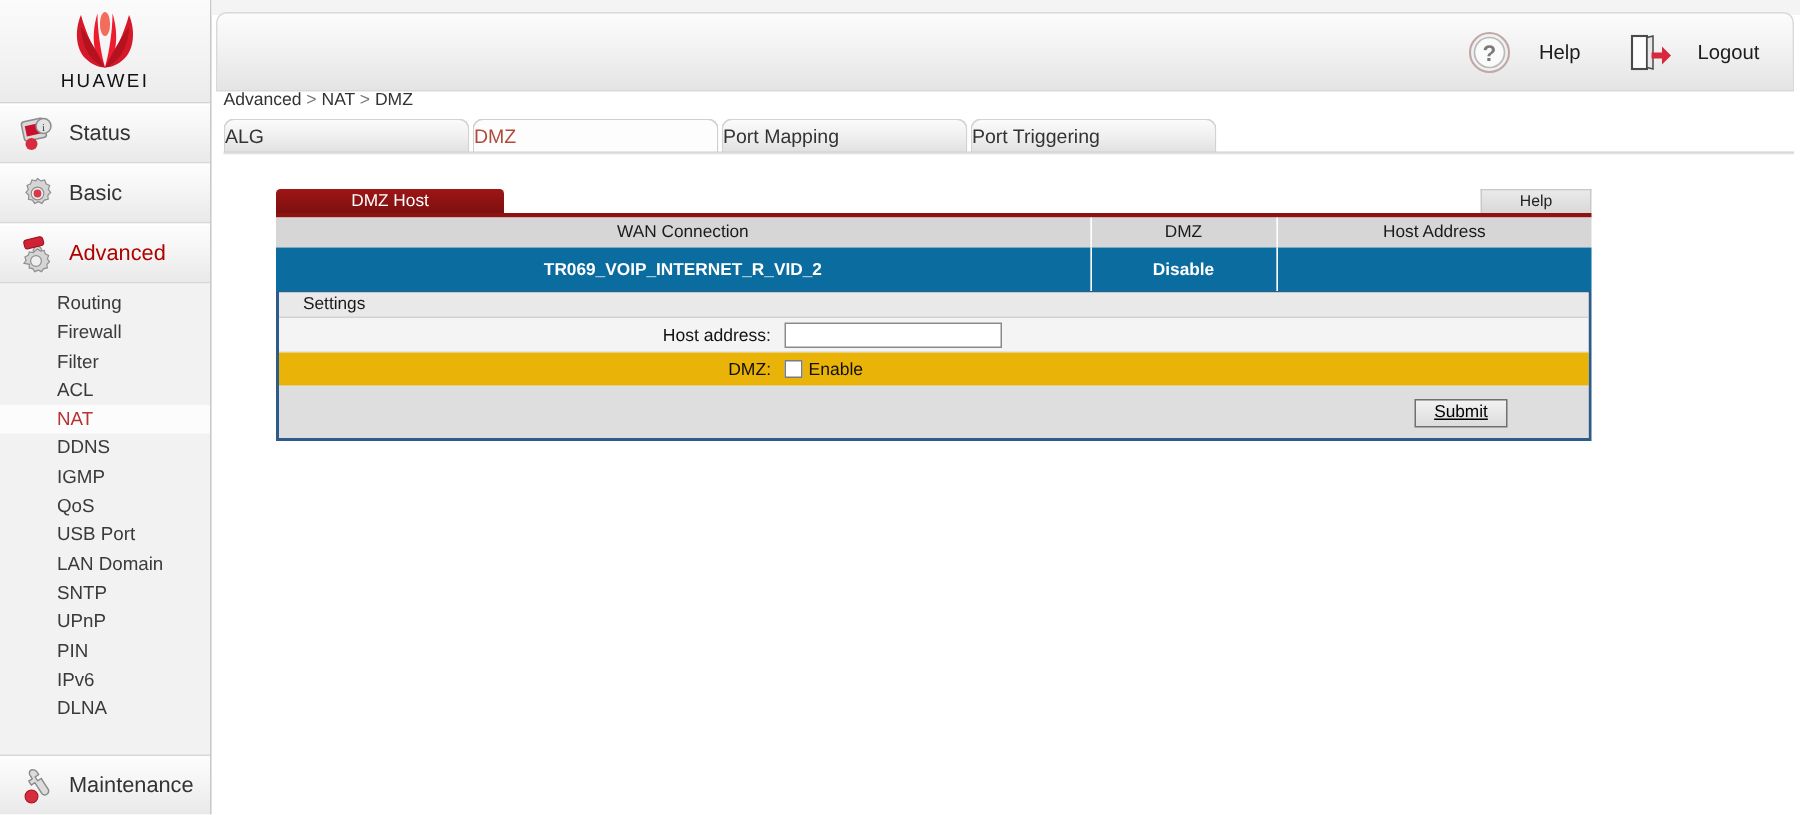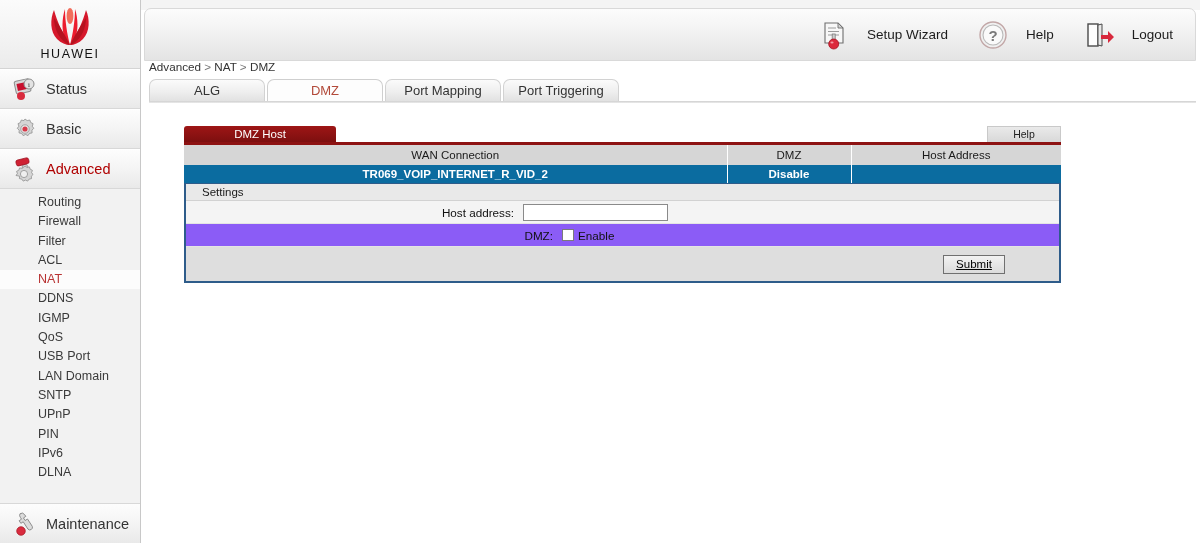--- a/index.html
+++ b/index.html
@@ -96,22 +96,22 @@
     font-size: 11.7px; color: #333;
   }
   .breadcrumb .sep { color: #777; }
 
   .tabrow {
     position: absolute; left: 149px; top: 78px;
     width: 1047px; height: 24px;
     display: flex; align-items: flex-end;
   }
   .tab {
-    width: 116px; height: 23px;
-    line-height: 22px; text-align: center;
+    width: 164px; height: 23px;
+    line-height: 22px; 
     font-size: 13px; color: #333;
     background: linear-gradient(to bottom,#fbfbfb 0%,#eeeeee 55%,#e0e0e0 100%);
     border: 1px solid #d2d2d2; border-bottom: none;
     border-radius: 7px 7px 0 0;
     margin-right: 2px;
   }
   .tab.active {
     background: #fdfdfd;
     color: #b24a3a;
     border-color: #cfcfcf;
@@ -148,21 +148,21 @@
   .tbl th {
     background: #d6d6d6;
     font-size: 11.5px; font-weight: normal; color: #1a1a1a;
     height: 20px; text-align: center;
     border-right: 1px solid #fff;
   }
   .tbl th:last-child { border-right: none; }
   .tbl td {
     background: #0b6ca0;
     color: #ffffff; font-size: 11.5px; font-weight: bold;
-    height: 18px; text-align: center;
+    height: 29px; text-align: center;
     border-right: 1px solid #ffffff;
   }
   .tbl td:last-child { border-right: none; }
 
   .settings-wrap {
     border: 2px solid #2e5c8a;
     border-top: 1px solid #2e5c8a;
     background: #fbfbfb;
   }
   .settings-title {
@@ -171,21 +171,21 @@
     border-bottom: 1px solid #d2d2d2;
     padding-left: 16px;
     font-size: 11.5px; color: #1a1a1a;
   }
   .frow {
     display: flex; align-items: center;
     height: 23px;
     border-bottom: 1px solid #e4e4e4;
     background: #f4f4f4;
   }
-  .frow.alt { background: #8b5cf6; padding-left: 39px; }
+  .frow.alt { background: #eab308; }
   .frow .flabel {
     width: 337px; text-align: right; padding-right: 9px;
     font-size: 11.7px; color: #111;
   }
   .host-input {
     width: 145px; height: 17px;
     border: 1px solid #8a8a8a;
     background: #fff;
     font-family: "Liberation Sans", sans-serif;
     font-size: 11.5px;
@@ -304,37 +304,20 @@
       <span>Maintenance</span>
     </div>
   </div>
 
   <div class="header-strip"></div>
 
   <div class="header">
 
     <div class="hdr-actions">
 
-      <div class="hdr-item">
-        <span class="hdr-ic">
-          <svg width="34" height="34" viewBox="0 0 34 34">
-            <path d="M8 5 h13 l5 5 v15 h-18 z" fill="#f7f7f7" stroke="#6e6e6e" stroke-width="1.1"></path>
-            <path d="M21 5 v5 h5 z" fill="#d3d3d3" stroke="#6e6e6e" stroke-width="0.9"></path>
-            <g stroke="#9b9b9b" stroke-width="1">
-              <line x1="11" y1="10" x2="19" y2="10"></line>
-              <line x1="11" y1="13.5" x2="22" y2="13.5"></line>
-              <line x1="11" y1="17" x2="22" y2="17"></line>
-            </g>
-            <rect x="15.2" y="16" width="3" height="7" fill="#cfcfcf" stroke="#7d7d7d" stroke-width="0.8"></rect>
-            <circle cx="16.7" cy="26" r="5" fill="#dc2a3c" stroke="#a5111f" stroke-width="0.8"></circle>
-            <ellipse cx="15" cy="24.5" rx="1.6" ry="1" fill="#f49aa4"></ellipse>
-          </svg>
-        </span>
-        <span class="lbl">Setup Wizard</span>
-      </div>
 
       <div class="hdr-item">
         <span class="hdr-ic">
           <svg width="34" height="34" viewBox="0 0 34 34">
             <circle cx="17" cy="17" r="13" fill="#f0f0f0" stroke="#c2a7a7" stroke-width="1.4"></circle>
             <circle cx="17" cy="17" r="10" fill="#fafafa" stroke="#b9b9b9" stroke-width="1.1"></circle>
             <text x="17" y="22.5" font-size="15" text-anchor="middle" fill="#7a7a7a" font-family="Liberation Sans, sans-serif" font-weight="bold">?</text>
           </svg>
         </span>
         <span class="lbl">Help</span>

